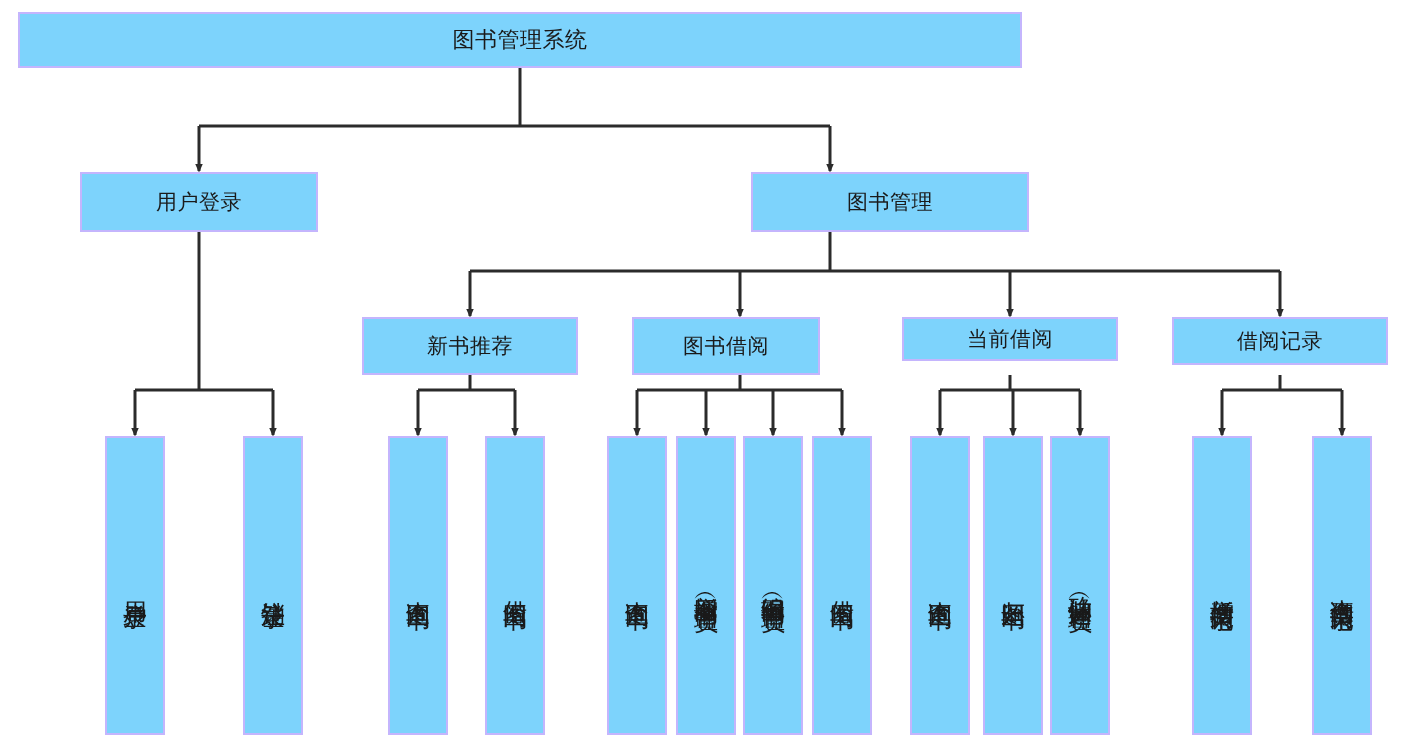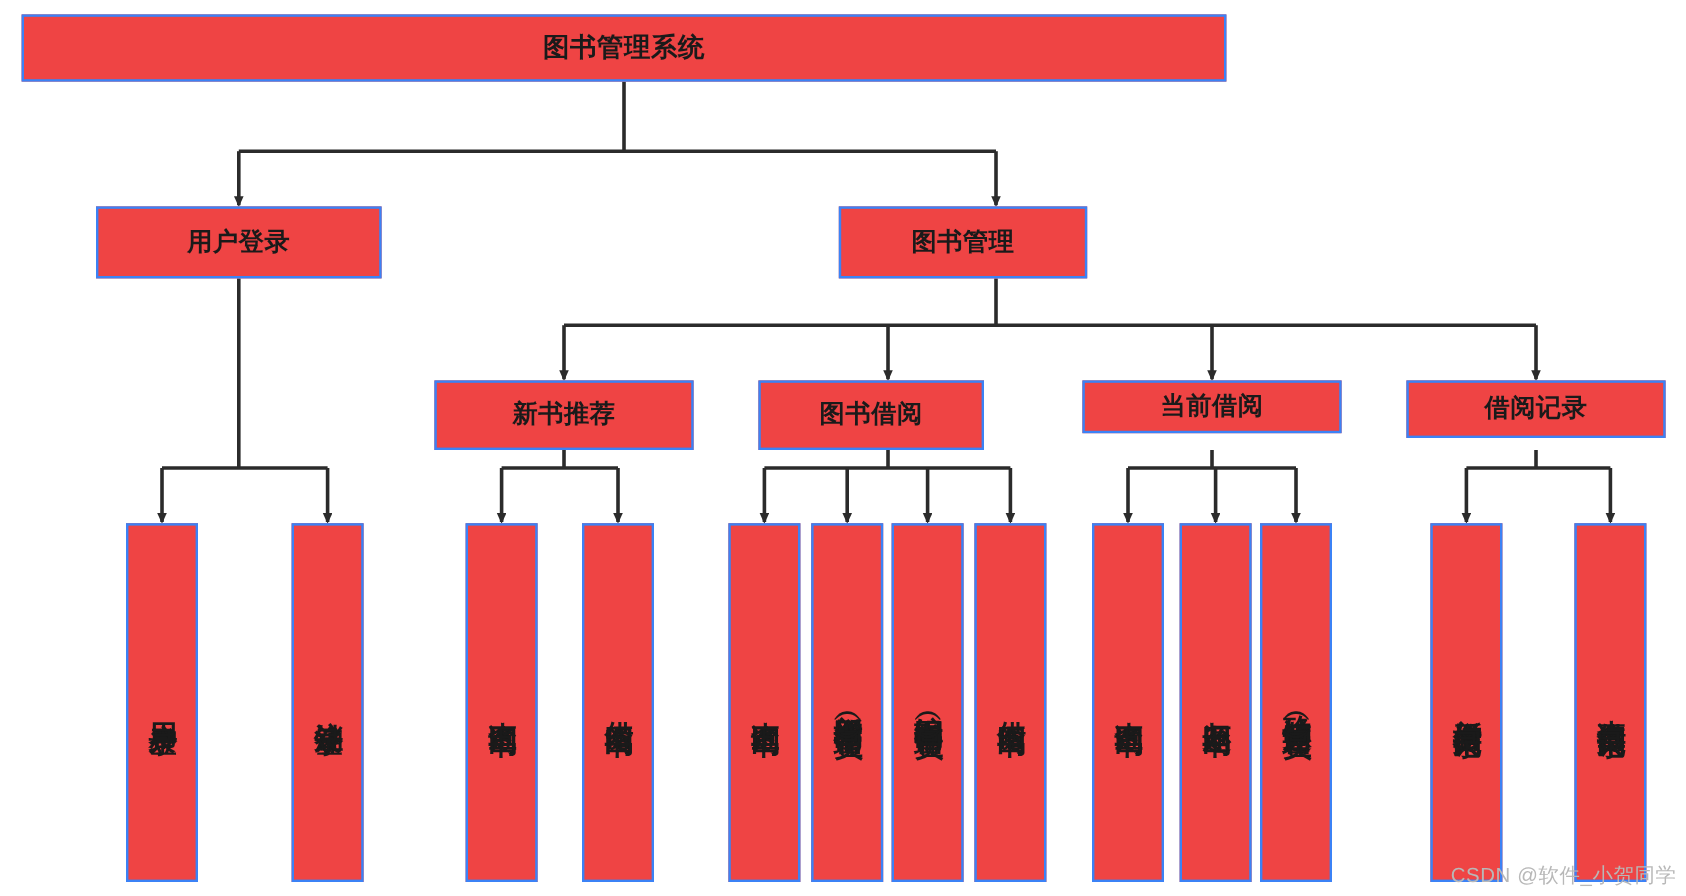--- a/index.html
+++ b/index.html
@@ -20,27 +20,26 @@
   svg#edges {
     position: absolute;
     left: 0;
     top: 0;
     width: 1405px;
     height: 747px;
   }
   .node {
     position: absolute;
     box-sizing: border-box;
-    background: #ef4444;
-    border: 2px solid #3b82f6;
+    background: #7dd3fc;
+    border: 2px solid #c4b5fd;
     display: flex;
     align-items: center;
     justify-content: center;
     overflow: hidden;
-    font-weight: bold;
   }
   .node .label {
     color: #1a1a1a;
     line-height: 1.12;
     text-align: center;
     white-space: pre-wrap;
   }
   .node.horiz .label {
     font-size: 21px;
     letter-spacing: 0.5px;
@@ -118,21 +117,21 @@
       </g>
   </svg>
 
   <div id="node-layer">
       <div class="node root horiz" style="left: 18px; top: 12px; width: 1004px; height: 56px;">
         <span class="label">图书管理系统</span>
       </div>
       <div class="node horiz" style="left: 80px; top: 172px; width: 238px; height: 60px;">
         <span class="label">用户登录</span>
       </div>
-      <div class="node horiz" style="left: 699px; top: 172px; width: 207px; height: 60px;">
+      <div class="node horiz" style="left: 751px; top: 172px; width: 278px; height: 60px;">
         <span class="label">图书管理</span>
       </div>
       <div class="node horiz" style="left: 362px; top: 317px; width: 216px; height: 58px; align-items: center;">
         <span class="label">新书推荐</span>
       </div>
       <div class="node horiz" style="left: 632px; top: 317px; width: 188px; height: 58px;">
         <span class="label">图书借阅</span>
       </div>
       <div class="node horiz" style="left: 902px; top: 317px; width: 216px; height: 44px;">
         <span class="label">当前借阅</span>
@@ -174,14 +173,13 @@
         <span class="label">确认归还（管理员）</span>
       </div>
       <div class="node vert" style="left: 1192px; top: 436px; width: 60px; height: 299px;">
         <span class="label">新增借阅记录</span>
       </div>
       <div class="node vert" style="left: 1312px; top: 436px; width: 60px; height: 299px;">
         <span class="label">查询借阅记录</span>
       </div>
     </div>
 
-  <div class="watermark">CSDN @软件_小贺同学</div>
 </div>
 
 </body></html>

